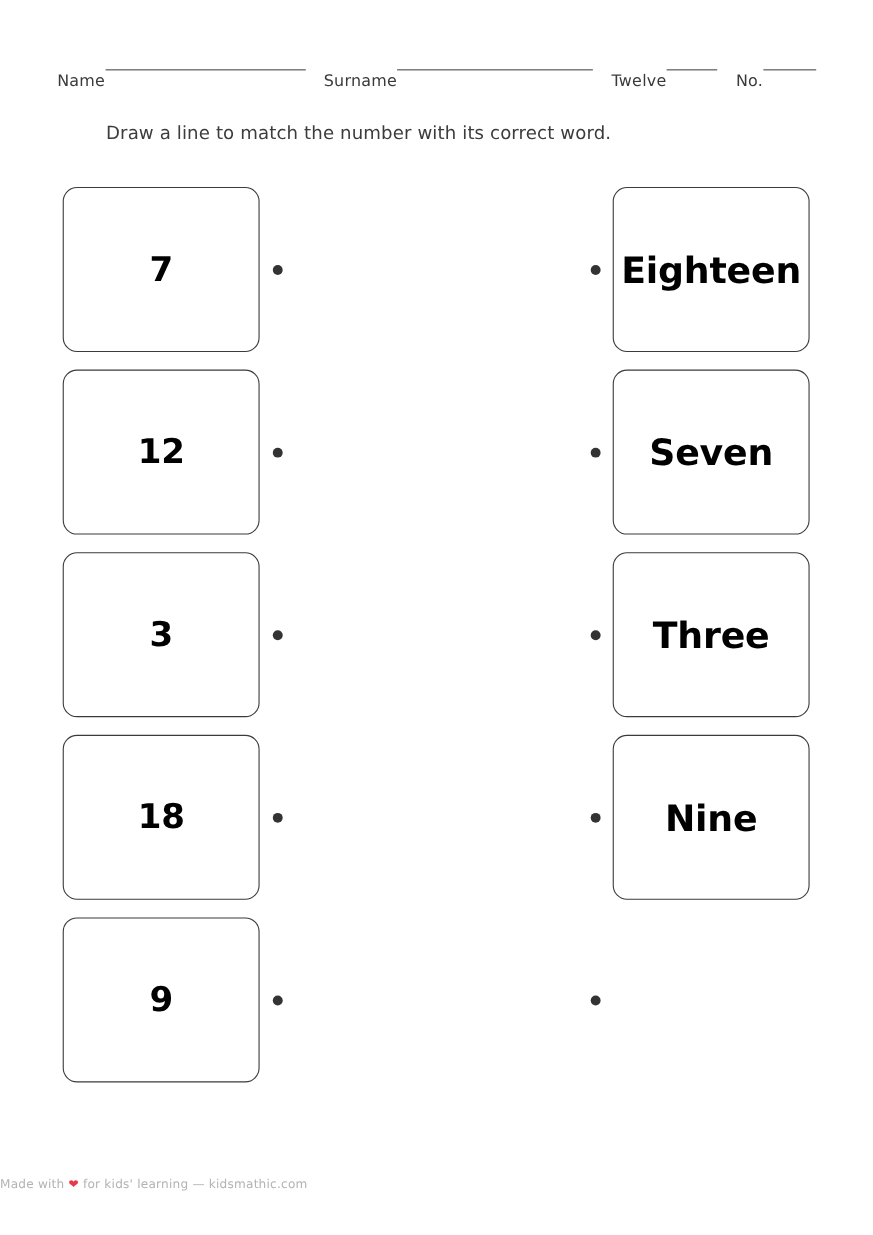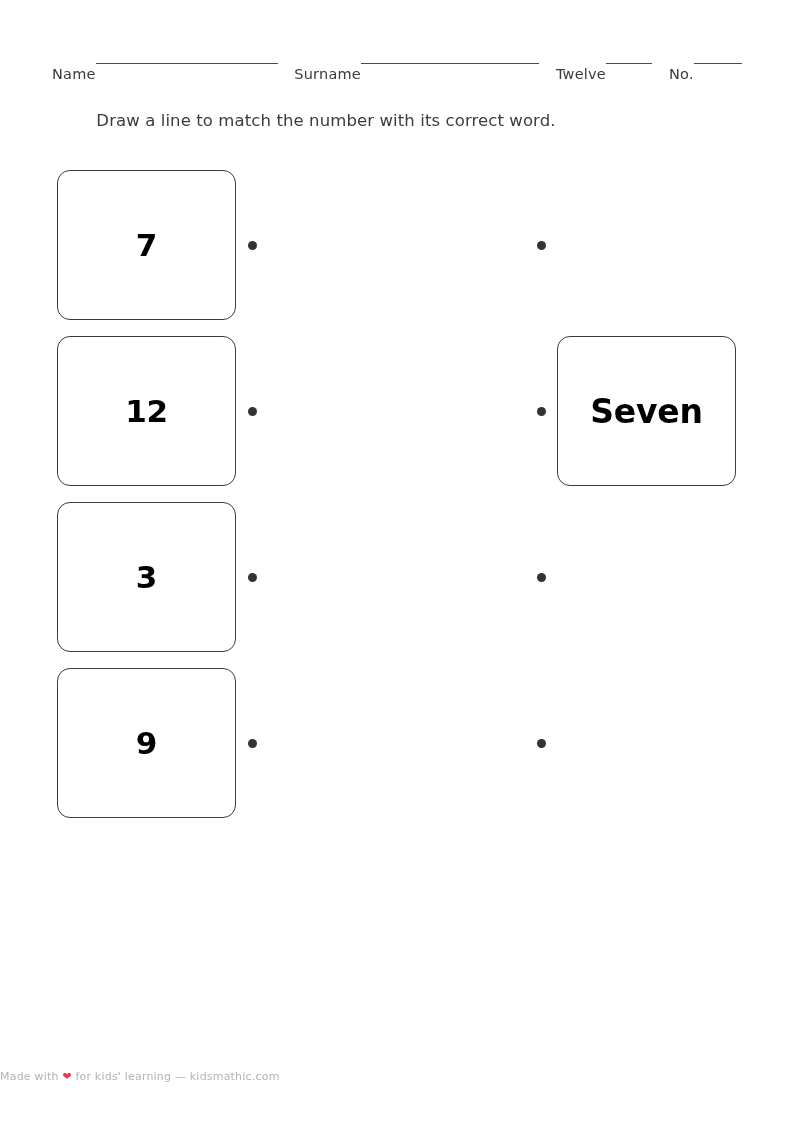--- a/index.html
+++ b/index.html
@@ -161,41 +161,57 @@
   <div class="instruction">Draw a line to match the number with its correct word.</div>
 
   <div class="match-area">
 
     <div class="match-row">
       <div class="card card-left">
         <span class="card-text number">7</span>
       </div>
       <span class="dot dot-left"></span>
       <span class="dot dot-right"></span>
+      <div class="card card-right">
+        <span class="card-text">Eighteen</span>
+      </div>
     </div>
 
     <div class="match-row">
       <div class="card card-left">
         <span class="card-text number">12</span>
       </div>
       <span class="dot dot-left"></span>
       <span class="dot dot-right"></span>
       <div class="card card-right">
         <span class="card-text">Seven</span>
       </div>
     </div>
 
     <div class="match-row">
       <div class="card card-left">
         <span class="card-text number">3</span>
       </div>
       <span class="dot dot-left"></span>
       <span class="dot dot-right"></span>
-    </div>
-
+      <div class="card card-right">
+        <span class="card-text">Three</span>
+      </div>
+    </div>
+
+    <div class="match-row">
+      <div class="card card-left">
+        <span class="card-text number">18</span>
+      </div>
+      <span class="dot dot-left"></span>
+      <span class="dot dot-right"></span>
+      <div class="card card-right">
+        <span class="card-text">Nine</span>
+      </div>
+    </div>
 
     <div class="match-row">
       <div class="card card-left">
         <span class="card-text number">9</span>
       </div>
       <span class="dot dot-left"></span>
       <span class="dot dot-right"></span>
     </div>
 
   </div>

